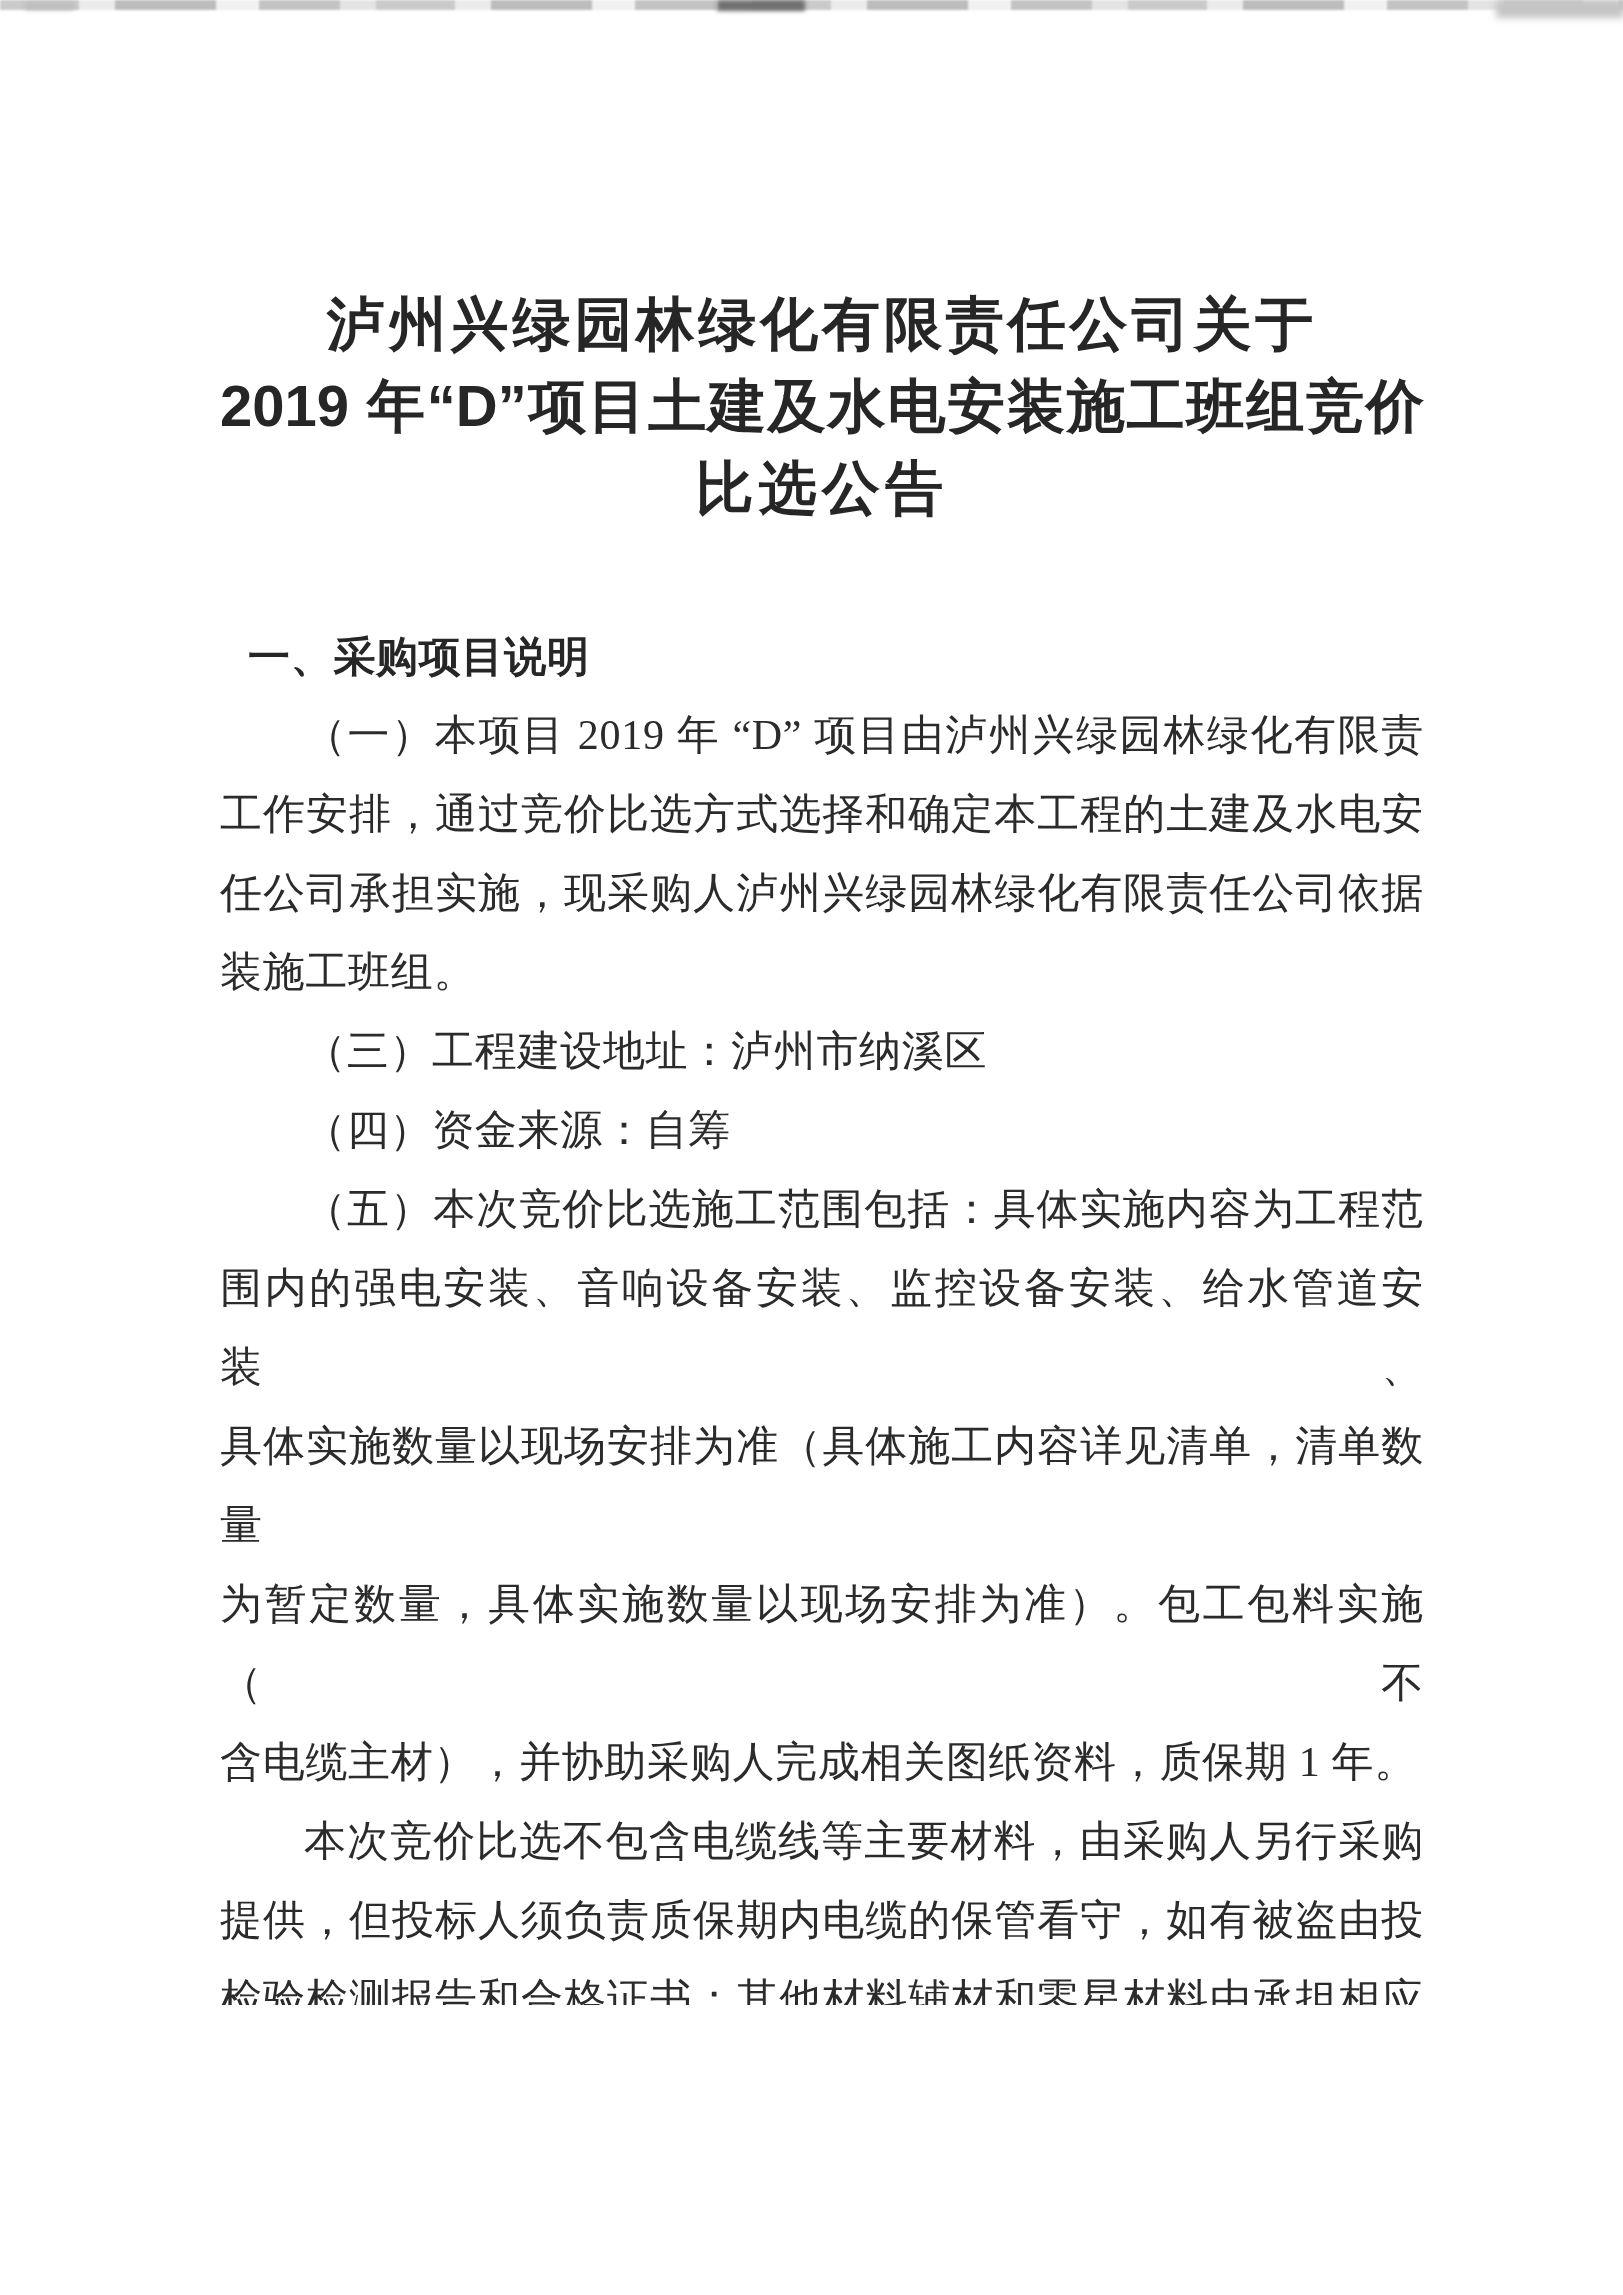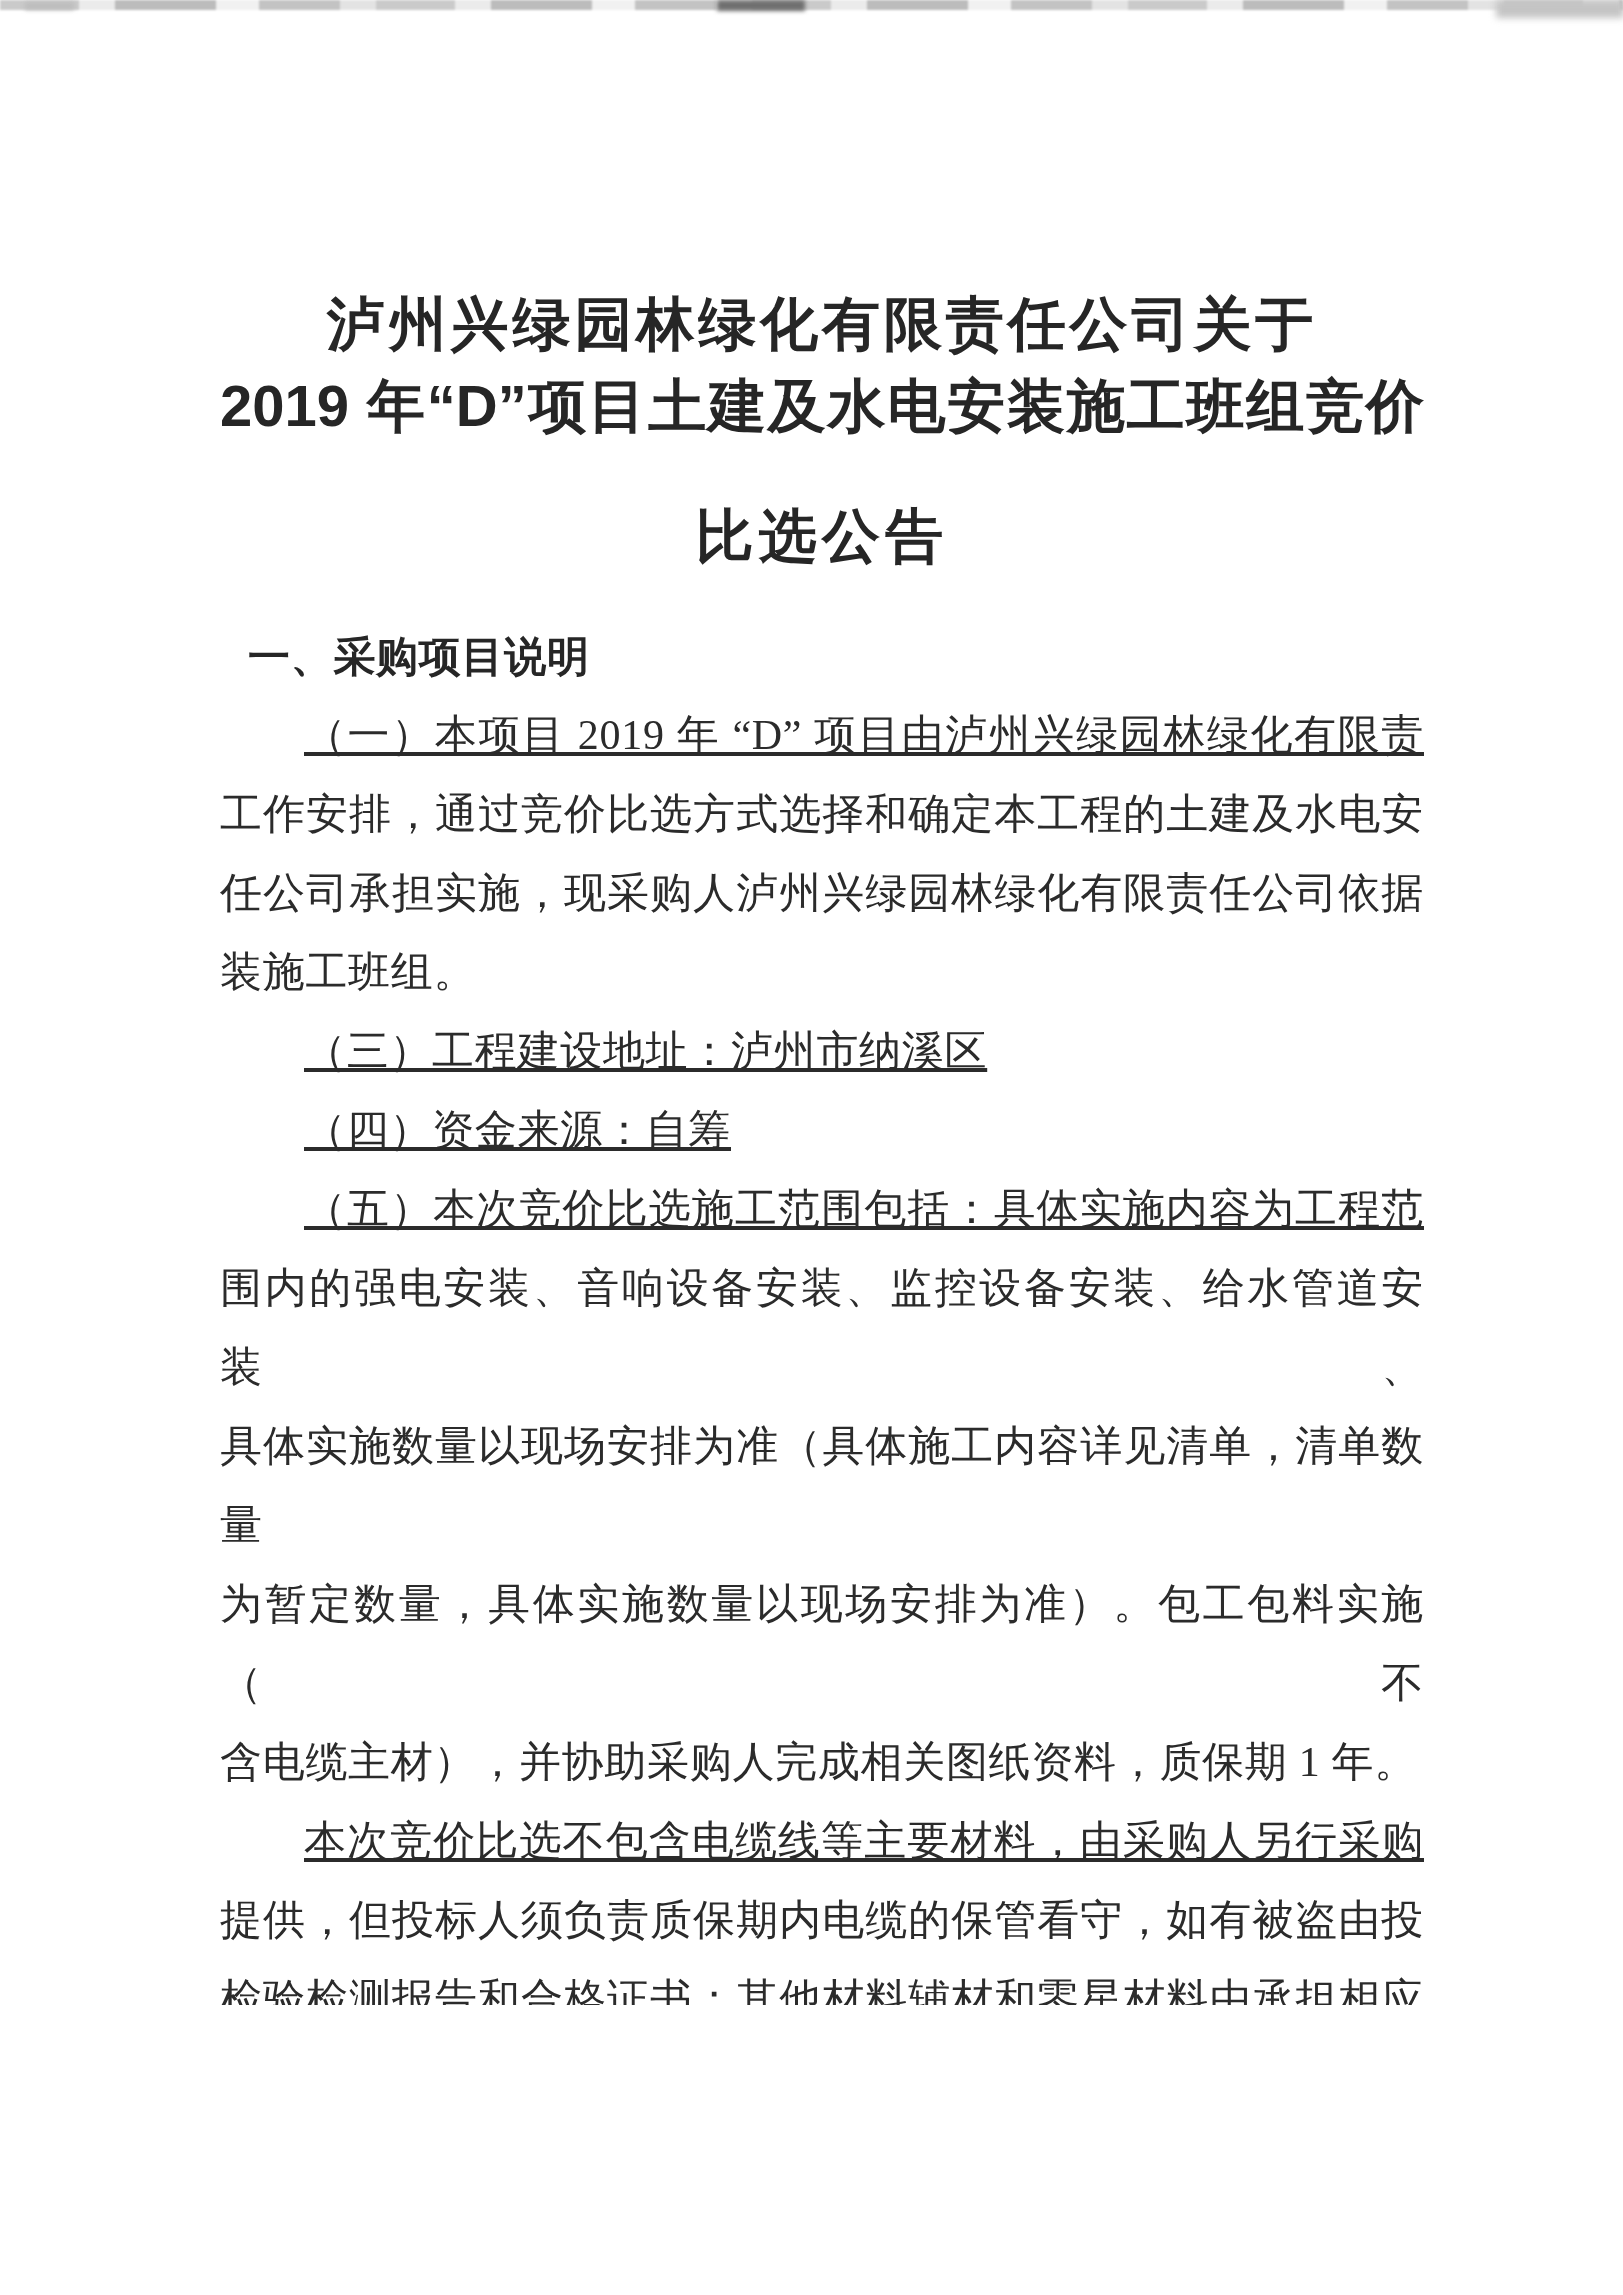--- a/index.html
+++ b/index.html
@@ -60,38 +60,38 @@
     width: 1204px;
     font-family: "Liberation Sans", "DejaVu Sans", sans-serif;
     font-weight: 700;
     color: #262626;
     font-size: 58px;
     line-height: 82px;
     text-align: center;
   }
   .title-line-1 { letter-spacing: 3.9px; }
   .title-line-2 { text-align: justify; text-align-last: justify; }
-  .title-line-3 { letter-spacing: 5.2px; margin-top: 48px; }
+  .title-line-3 { letter-spacing: 5.2px; }
 
   
   .body-block {
     position: absolute;
     top: 617px; left: 220px;
     width: 1204px;
     font-size: 42px;
     line-height: 79px;
   }
   .section-heading {
     font-family: "Liberation Sans", "DejaVu Sans", sans-serif;
     font-weight: 700;
     color: #262626;
     margin-left: 28px;
   }
   .ln { letter-spacing: 0.7px; }
-  .ind { text-indent: 84px; text-decoration: underline; }
+  .ind { text-indent: 84px; }
   .just { text-align: justify; text-align-last: justify; }
 
   
   .page-number {
     position: absolute;
     top: 2129px; left: 220px;
     width: 1204px;
     text-align: center;
     font-size: 30px;
     line-height: 37px;

